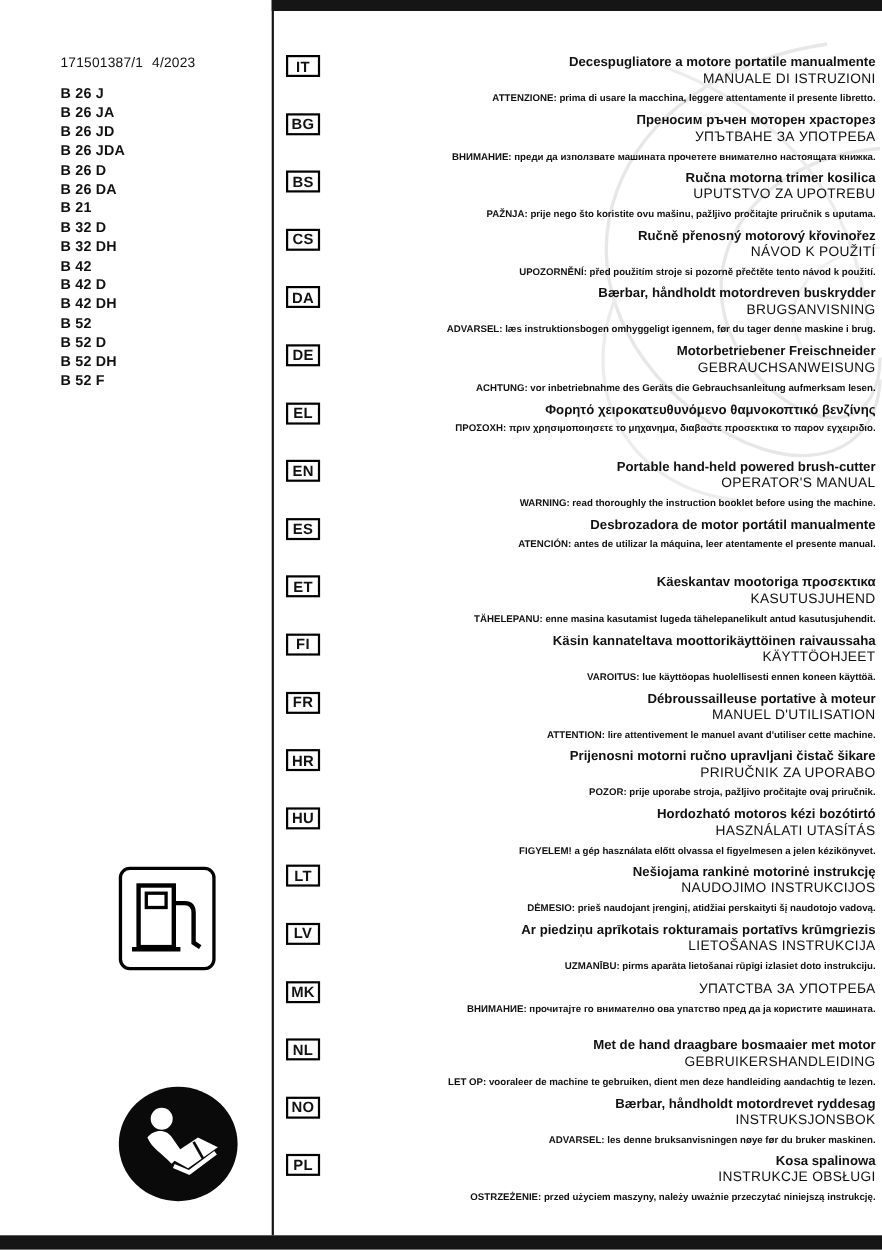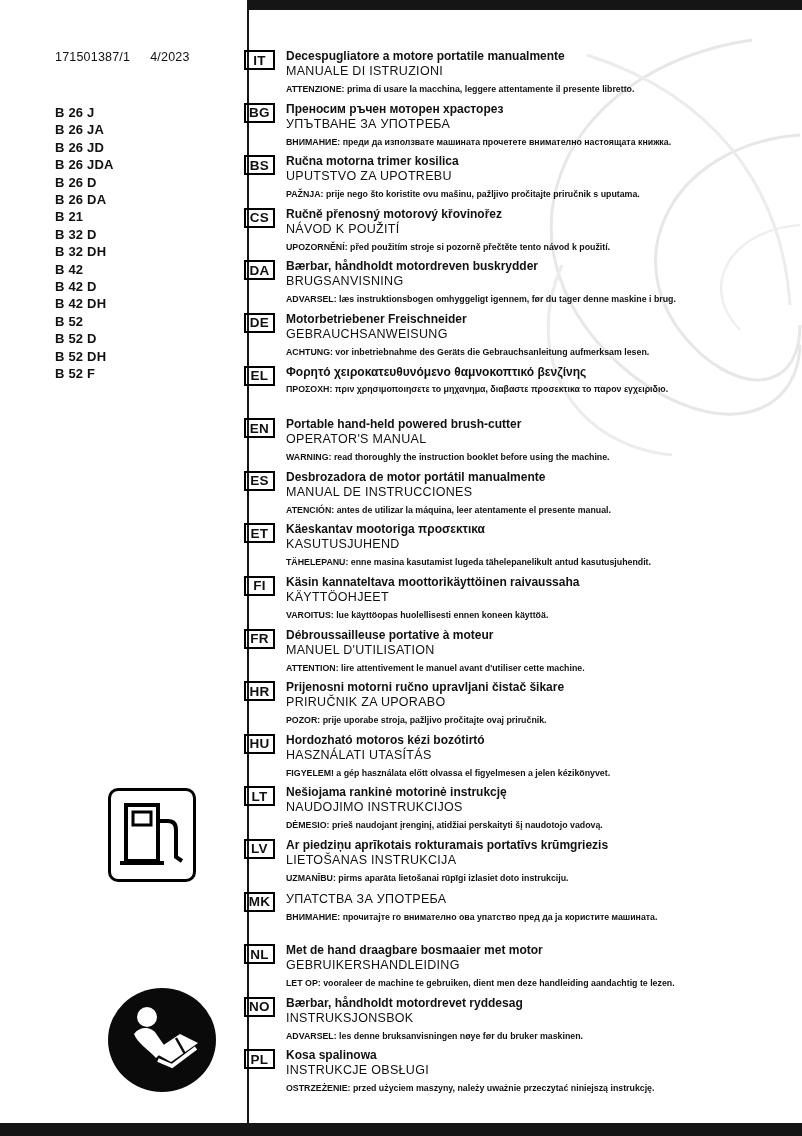--- a/index.html
+++ b/index.html
@@ -24,35 +24,35 @@
     background:#151515;
   }
   .watermark {
     position:absolute; top:25px; right:0; width:430px; height:470px;
     z-index:0; pointer-events:none;
   }
   .left-col {
     position:absolute; left:55px; top:50px; width:185px; z-index:2;
   }
   .doc-line { font-size:12.5px; letter-spacing:0.2px; white-space:nowrap; }
-  .doc-line .doc-date { margin-left:20px; }
-  .model-list { margin-top:40px; }
+  .doc-line .doc-date { margin-left:8px; }
+  .model-list { margin-top:12px; }
   .model-list .model {
     font-size:13px; font-weight:bold; line-height:17.4px; letter-spacing:0.2px;
   }
   .pump-box {
     position:absolute; left:108px; top:788px; width:88px; height:94px;
     border:3px solid #000; border-radius:10px; z-index:2;
     display:flex; align-items:center; justify-content:center;
   }
   .read-icon {
     position:absolute; left:106px; top:986px; width:112px; height:108px; z-index:2;
   }
   .right-col {
-    position:absolute; left:244px; top:49px; width:536px; z-index:2;
+    position:absolute; left:260px; top:49px; width:536px; z-index:2;text-align:right;
   }
   .entry { display:flex; gap:11px; margin-bottom:7.6px; min-height:45px; }
   .code-box {
     flex:0 0 auto; width:31px; height:20px; margin-top:1px;
     border:2px solid #000;
     display:flex; align-items:center; justify-content:center;
     font-weight:bold; font-size:13.5px; letter-spacing:0.3px;
   }
   .entry-text { flex:1; min-width:0; }
   .entry-title  { font-size:12px;  font-weight:bold; line-height:14px; white-space:nowrap; }
@@ -206,21 +206,20 @@
       <div class="entry-warning">WARNING: read thoroughly the instruction booklet before using the machine.</div>
     </div>
   </div>
 
   <div class="entry">
     <div class="code-box">
       <span>ES</span>
     </div>
     <div class="entry-text">
       <div class="entry-title">Desbrozadora de motor portátil manualmente</div>
-      <div class="entry-subtitle">MANUAL DE INSTRUCCIONES</div>
       <div class="entry-warning">ATENCIÓN: antes de utilizar la máquina, leer atentamente el presente manual.</div>
     </div>
   </div>
 
   <div class="entry">
     <div class="code-box">
       <span>ET</span>
     </div>
     <div class="entry-text">
       <div class="entry-title">Käeskantav mootoriga προσεκτικα</div>

